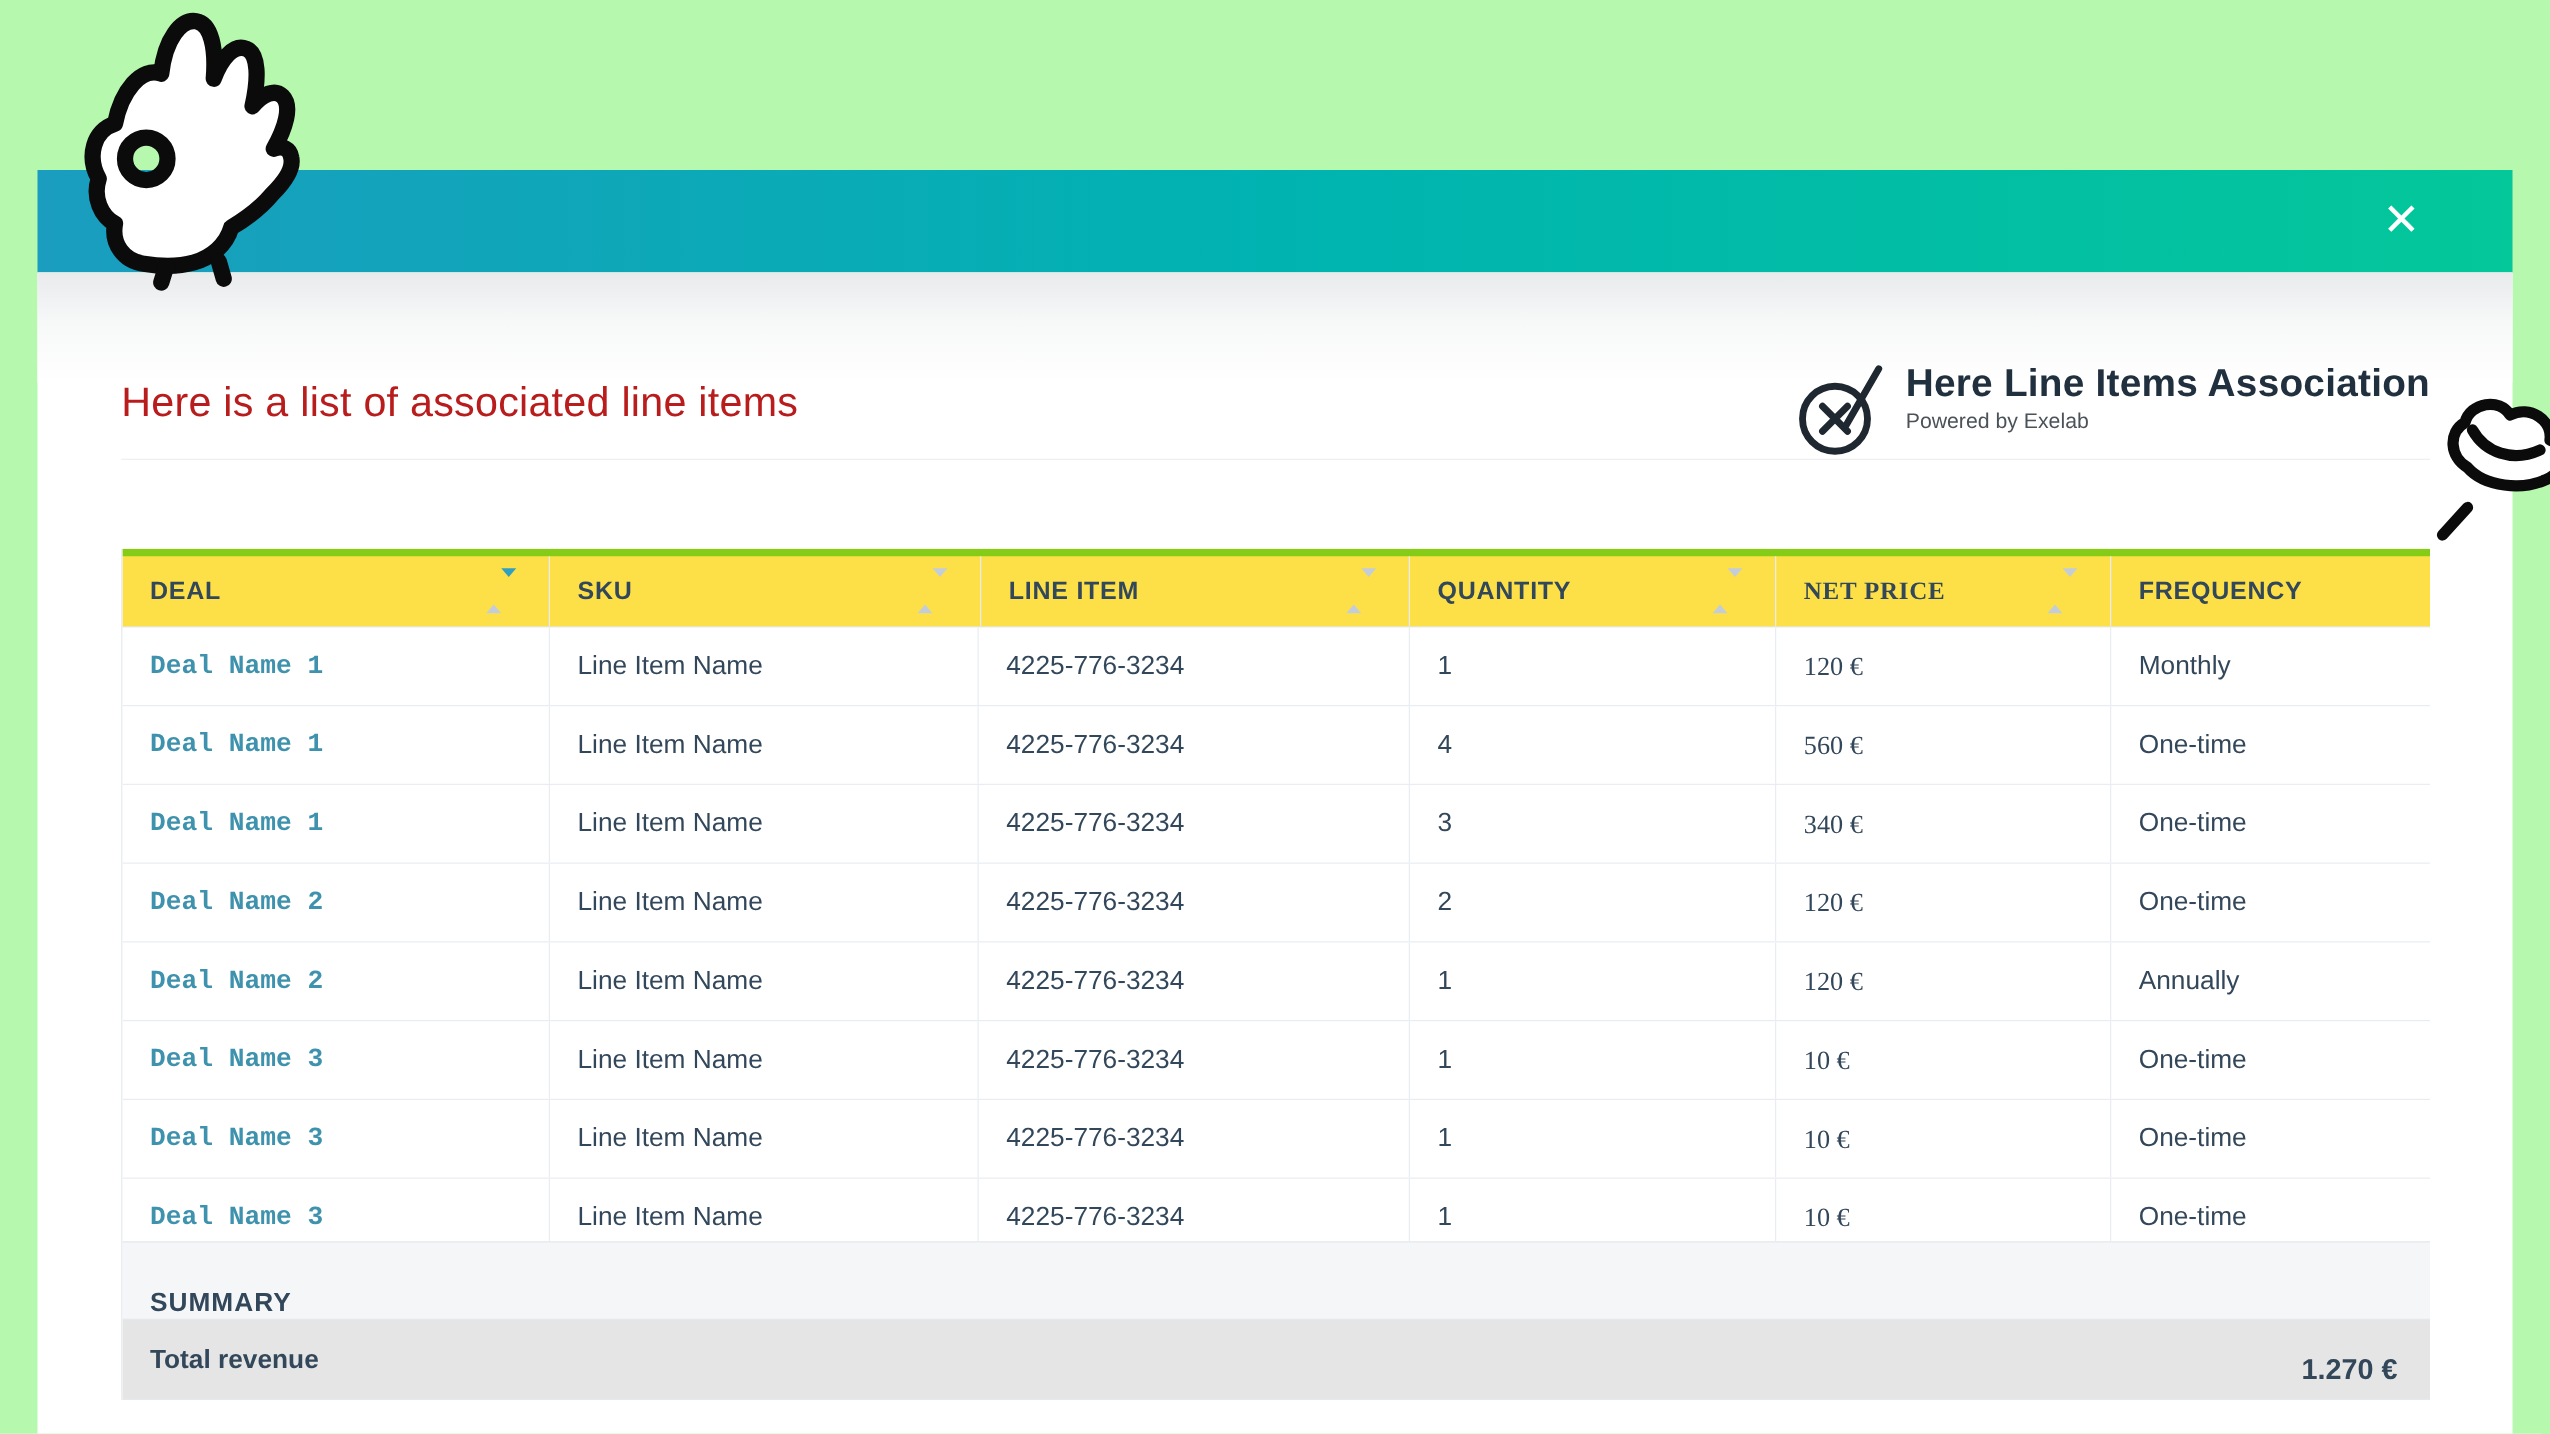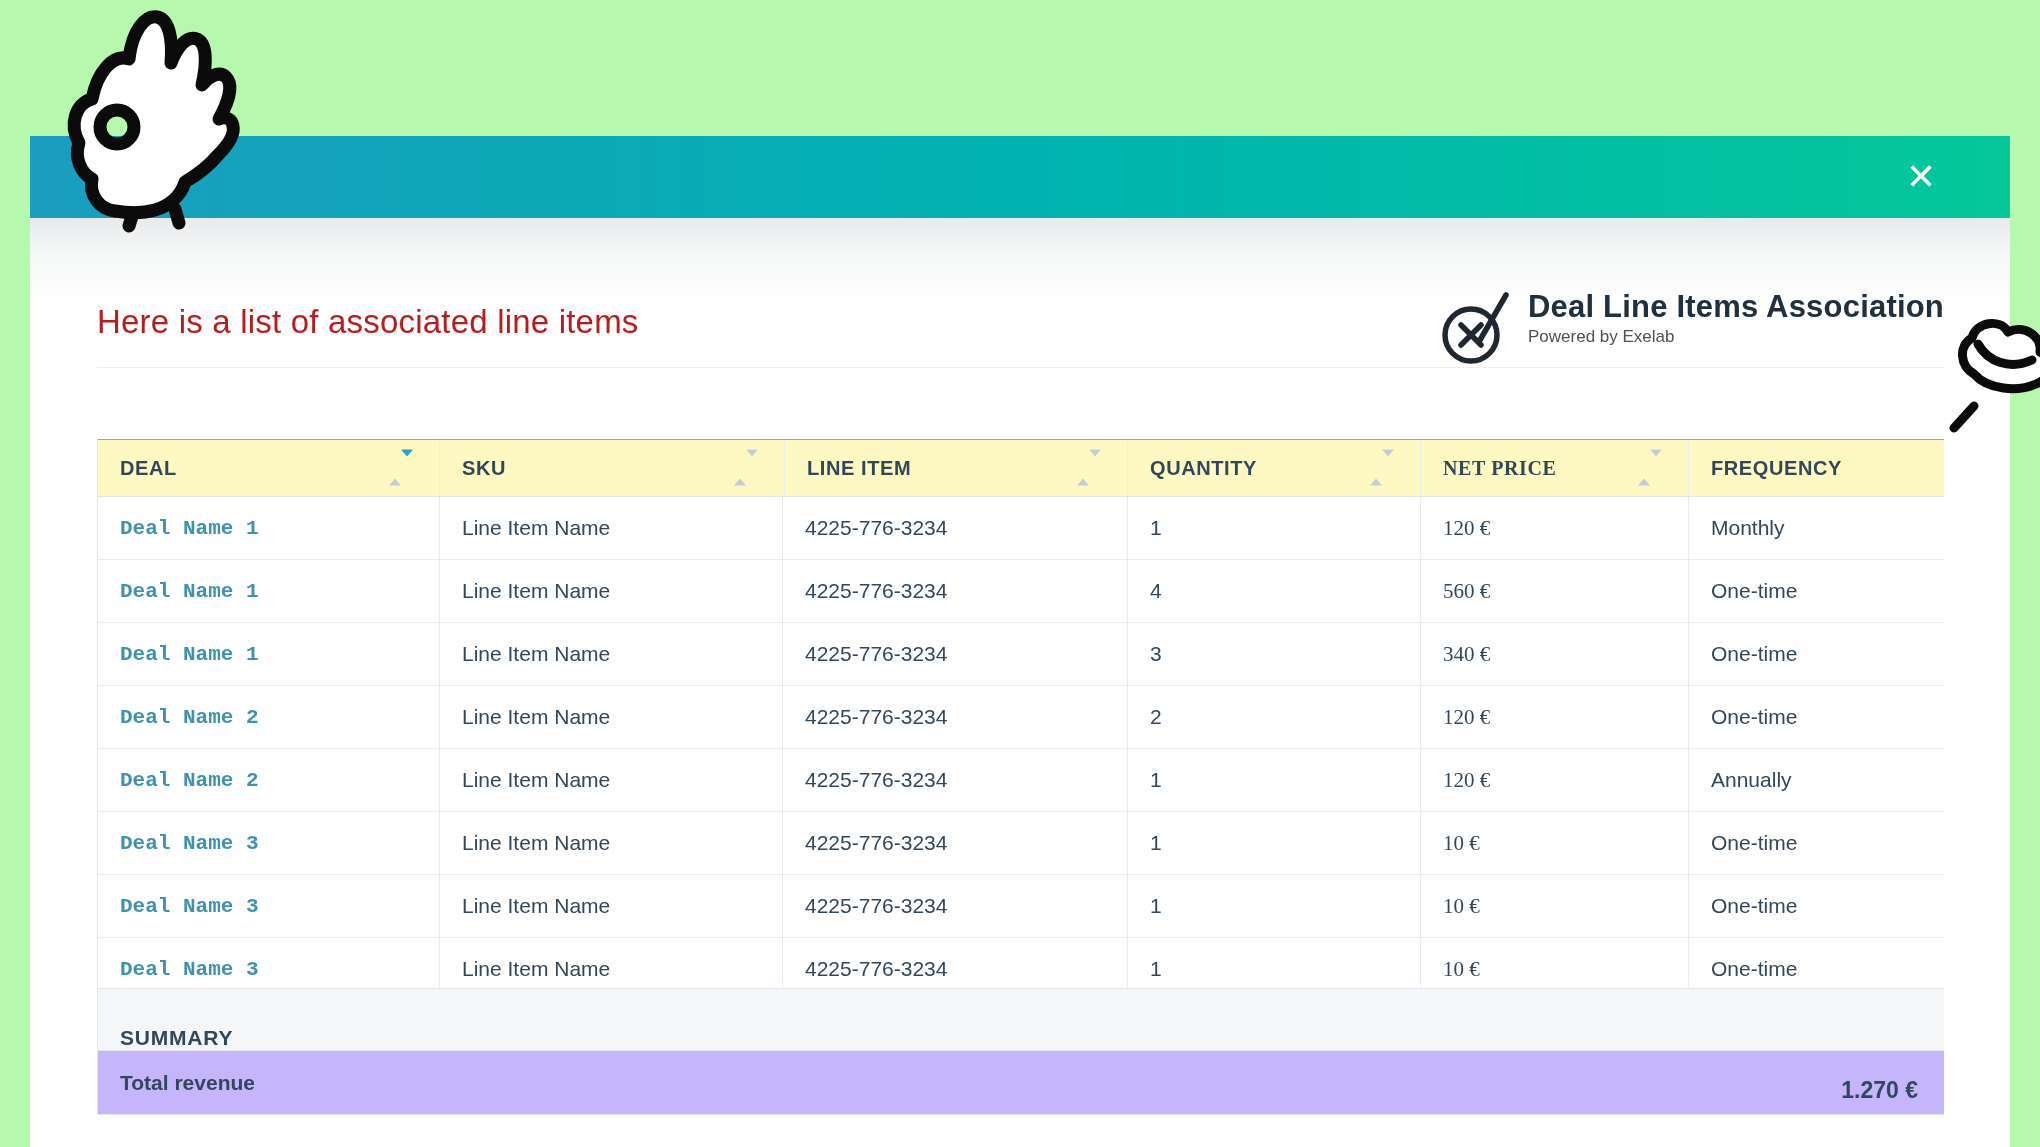--- a/index.html
+++ b/index.html
@@ -46,22 +46,22 @@
   
   .ok-hand{position:absolute;left:55px;top:5px;z-index:5;}
   .pushpin{position:absolute;left:1944px;top:314px;z-index:5;}
   
   .table{
     position:absolute;left:97px;top:439px;width:1846px;overflow:hidden;
     border-left:1px solid #e4e9ef;background:#fff;
   }
   .hrow,.brow{display:flex;width:1932px;}
   .hrow{
-    height:56px;background:#fef9c3;
-    border-top:1px solid #84cc16;border-bottom:1px solid #dfe5ec;
+    height:56px;background:#fde047;
+    border-top:6px solid #84cc16;border-bottom:1px solid #dfe5ec;
   }
   .hcell{
     position:relative;display:flex;align-items:center;
     font-size:20px;font-weight:700;letter-spacing:.6px;color:#33475b;
     padding-left:22px;box-sizing:border-box;border-right:1px solid #e8ecf1;
     cursor:pointer;
   }
   .sorter{position:absolute;right:26px;top:50%;transform:translateY(-50%);}
   .tri{width:0;height:0;border-left:6px solid transparent;border-right:6px solid transparent;margin:0 auto;}
   .tri-up{border-bottom:7px solid #c3cdda;margin-bottom:4px;}
@@ -77,21 +77,21 @@
   .c0{width:342px;}.c1{width:343px;}.c2{width:345px;}.c3{width:293px;}.c4{width:268px;font-family:Liberation Serif, serif;}.c5{width:341px;border-right:none;}
   .deal-link{color:#3e92ad;font-weight:700;cursor:pointer;font-family:Liberation Mono, monospace;}
   
   .summary-head{
     height:63px;background:#f5f6f8;display:flex;align-items:flex-end;
     border-top:1px solid #e4e9ef;border-bottom:1px solid #e4e9ef;
     font-size:21px;font-weight:700;letter-spacing:.8px;color:#33475b;
     padding-left:22px;box-sizing:border-box;
   }
   .summary-total{
-    height:64px;background:#c4b5fd;display:flex;align-items:center;justify-content:space-between;
+    height:64px;background:#e5e5e5;display:flex;align-items:center;justify-content:space-between;
     border-bottom:1px solid #e4e9ef;box-sizing:border-box;
     padding:0 26px 0 22px;
   }
   .total-label{font-size:21px;font-weight:700;color:#33475b;}
   .total-value{font-size:23px;font-weight:700;color:#33475b;margin-top:15px;}
 </style>
 </head>
 <body>
 
 <svg class="ok-hand" width="200" height="228" viewBox="0 0 200 228">
@@ -113,21 +113,21 @@
 
 <div class="intro">Here is a list of associated line items</div>
 
 <div class="brand">
   <svg class="brand-logo" width="76" height="76" viewBox="0 0 76 76">
     <circle cx="33" cy="43" r="26" fill="none" stroke="#1f2730" stroke-width="5.5"></circle>
     <path d="M23,33 L43,53 M43,33 L23,53" fill="none" stroke="#1f2730" stroke-width="5.5" stroke-linecap="round"></path>
     <path d="M42,48 L68,3" fill="none" stroke="#1f2730" stroke-width="5.5" stroke-linecap="round"></path>
   </svg>
   <div>
-    <div class="brand-title">Deal Line Items Association</div>
+    <div class="brand-title">Here Line Items Association</div>
     <div class="brand-sub">Powered by Exelab</div>
   </div>
 </div>
 
 <div class="divider"></div>
 
 <div class="table">
 
   <div class="hrow">
     <div class="hcell c0">

